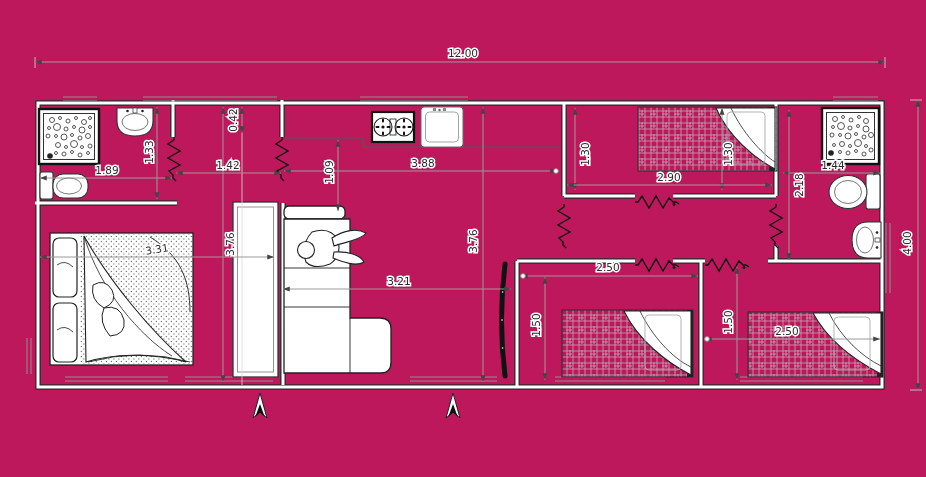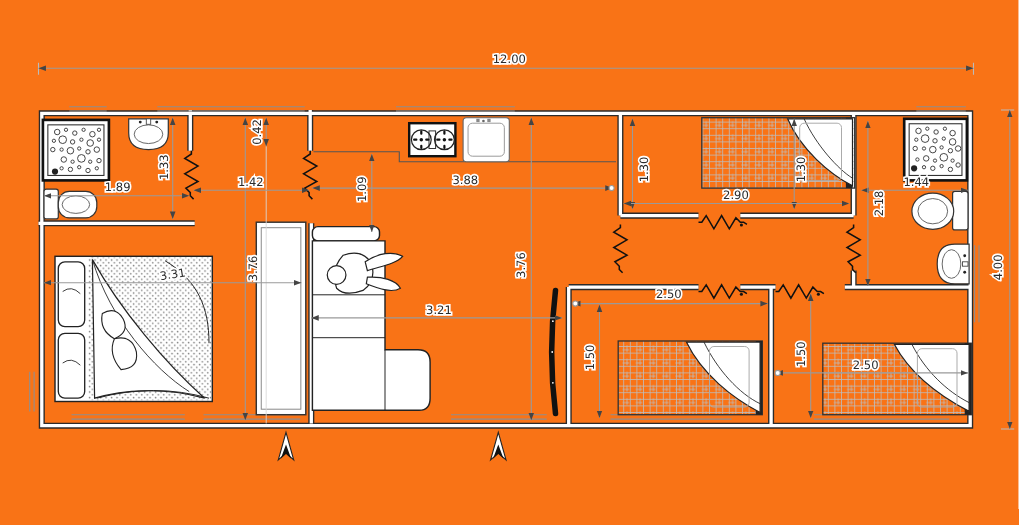--- a/index.html
+++ b/index.html
@@ -1,16 +1,16 @@
 <!DOCTYPE html>
 <html><head>
 <meta charset="utf-8">
 <style>
   html,body{margin:0;padding:0;background:#ffffff;}
-  .stage{position:relative;width:926px;height:477px;background:#f97316;overflow:hidden;
+  .stage{position:relative;width:926px;height:477px;background:#be185d;overflow:hidden;
          font-family:"DejaVu Sans",sans-serif;}
   svg{display:block}
   text.dim{font-family:"DejaVu Sans",sans-serif;font-size:10.5px;fill:#2a2a2a;
            stroke:#ffffff;stroke-width:3px;paint-order:stroke;text-anchor:middle;}
 </style>
 </head>
 <body>
 
 <div class="stage">
 <svg width="926" height="477" viewBox="0 0 926 477">

